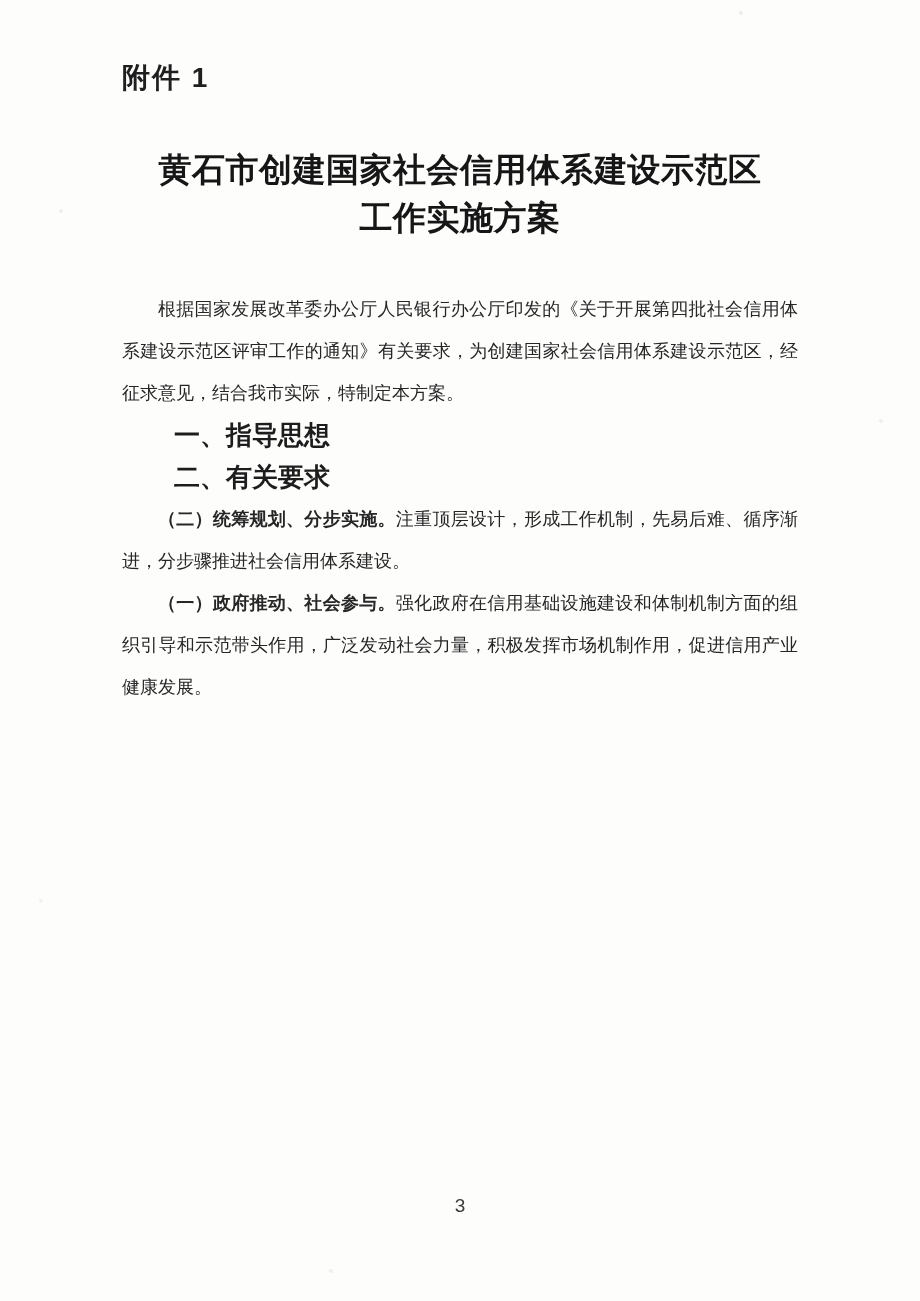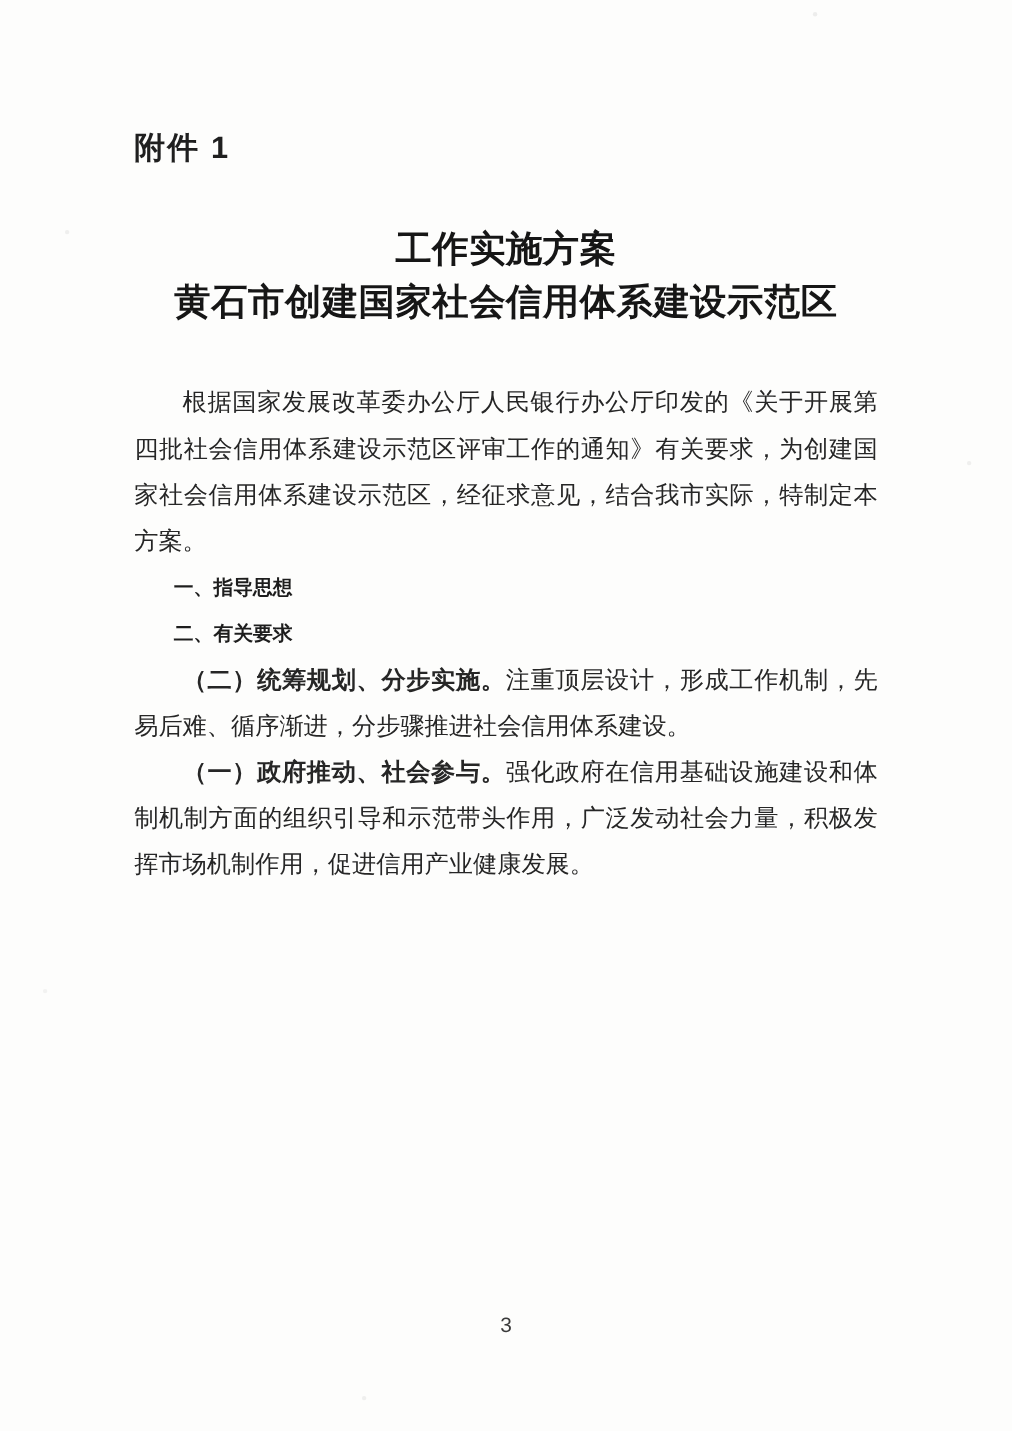--- a/index.html
+++ b/index.html
@@ -10,21 +10,21 @@
   .page {
     position: relative;
     width: 920px;
     height: 1301px;
     background: #fdfdfc;
     overflow: hidden;
     color: #242424;
     font-family: "Liberation Serif", "DejaVu Serif", serif;
   }
   .content {
-    padding: 117px 122px 0 122px;
+    padding: 60px 122px 0 122px;
   }
   .attachment-label {
     font-family: "Liberation Sans", "DejaVu Sans", sans-serif;
     font-weight: 600;
     font-size: 28px;
     line-height: 36px;
     color: #1f1f1f;
     letter-spacing: 2px;
   }
   .doc-title {
@@ -34,31 +34,31 @@
     font-size: 33px;
     line-height: 48px;
     color: #161616;
     letter-spacing: 0.5px;
   }
   .doc-body {
     margin-top: 46px;
   }
   .para {
     margin: 0;
-    font-size: 22px;
+    font-size: 18px;
     line-height: 42px;
     text-align: justify;
     text-indent: 2em;
     color: #262626;
   }
   .section-heading {
     margin: 0;
     font-family: "Liberation Sans", "DejaVu Sans", sans-serif;
     font-weight: bold;
-    font-size: 18px;
+    font-size: 26px;
     line-height: 42px;
     text-indent: 2em;
     color: #1d1d1d;
   }
   .lead {
     font-weight: bold;
   }
   .page-number {
     position: absolute;
     top: 1194px;
@@ -90,22 +90,22 @@
 <body>
 
 <div class="page">
   <div class="scan-noise"></div>
 
   <div class="content">
 
     <div class="attachment-label">附件 1</div>
 
     <div class="doc-title">
+      <div>黄石市创建国家社会信用体系建设示范区</div>
       <div>工作实施方案</div>
-      <div>黄石市创建国家社会信用体系建设示范区</div>
     </div>
 
     <div class="doc-body">
 
       <p class="para"><span>根据国家发展改革委办公厅人民银行办公厅印发的《关于开展第四批社会信用体系建设示范区评审工作的通知》有关要求，为创建国家社会信用体系建设示范区，经征求意见，结合我市实际，特制定本方案。</span></p>
 
       <h2 class="section-heading">一、指导思想</h2>
 
 
       <h2 class="section-heading">二、有关要求</h2>

